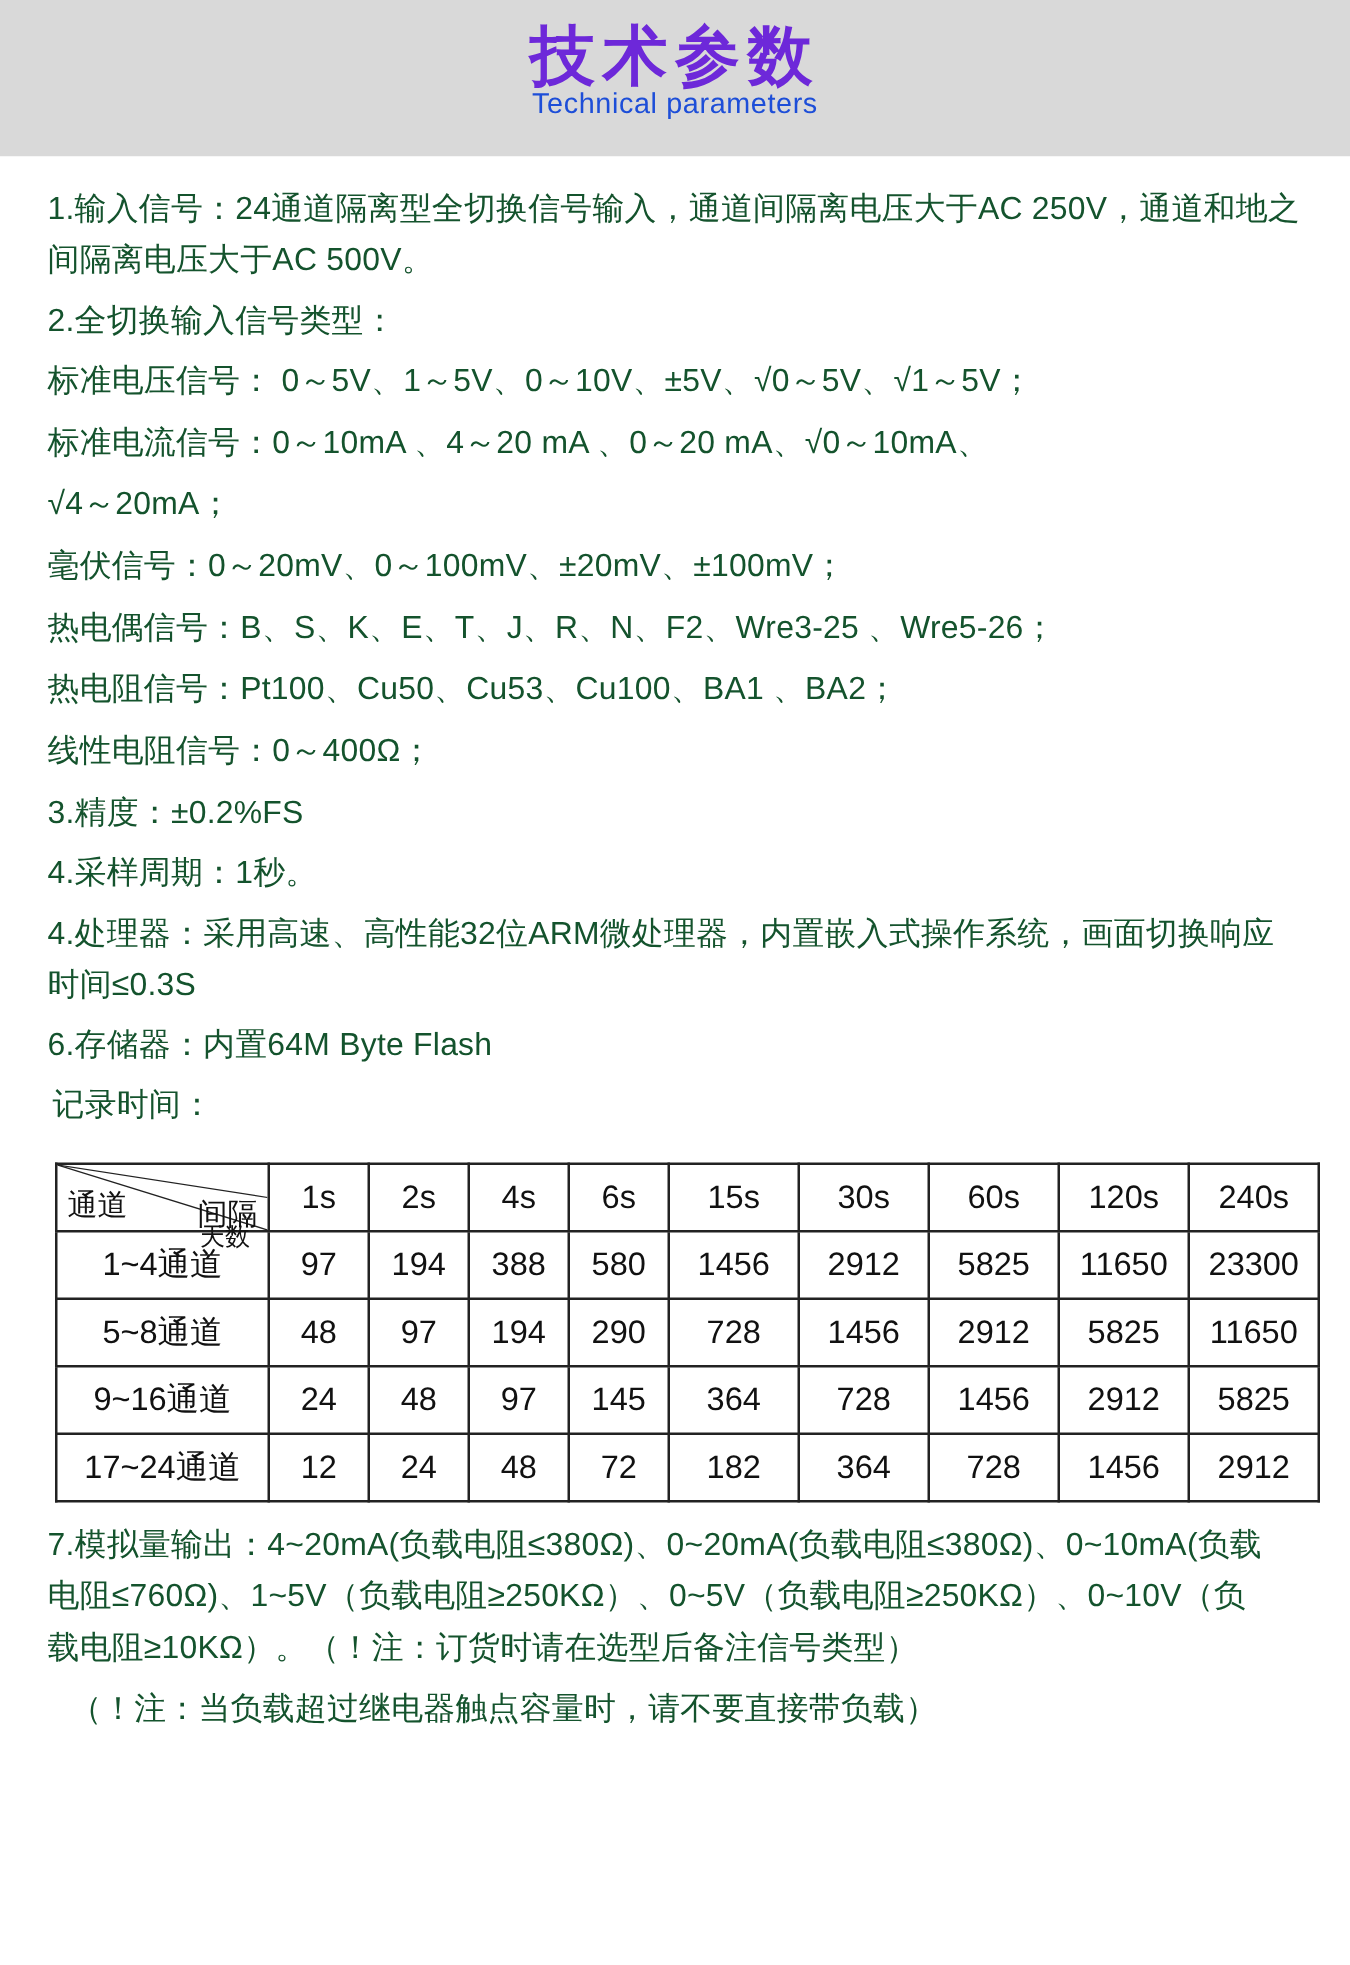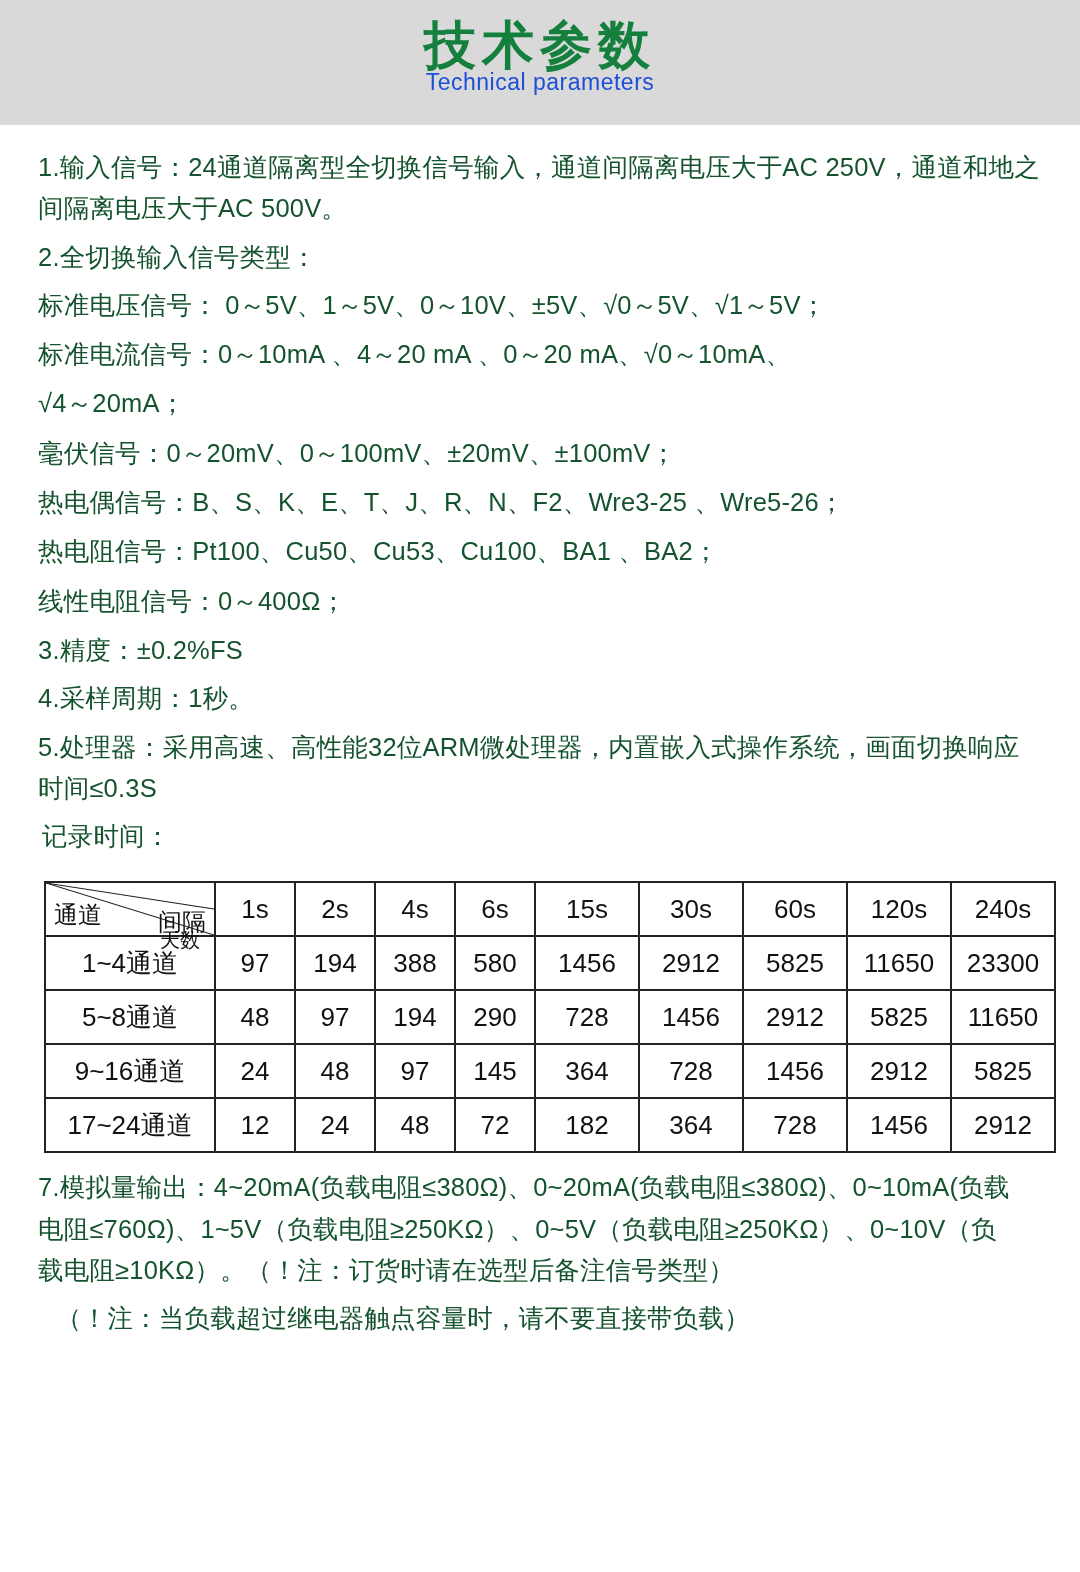--- a/index.html
+++ b/index.html
@@ -24,21 +24,21 @@
     display: flex;
     flex-direction: column;
     align-items: center;
     justify-content: flex-start;
     padding-top: 18px;
   }
   .header-title {
     font-size: 52px;
     font-weight: bold;
     letter-spacing: 6px;
-    color: #15803d;
+    color: #6d28d9;
     line-height: 1.05;
   }
   .header-sub {
     font-size: 23px;
     color: #1d4ed8;
     letter-spacing: 0.5px;
     margin-top: -4px;
   }
   
   .content {
@@ -123,21 +123,22 @@
     <p class="para">2.全切换输入信号类型：</p>
     <p class="para sub-line">标准电压信号： 0～5V、1～5V、0～10V、±5V、√0～5V、√1～5V；</p>
     <p class="para sub-line">标准电流信号：0～10mA 、4～20 mA 、0～20 mA、√0～10mA、</p>
     <p class="para sub-line">√4～20mA；</p>
     <p class="para sub-line">毫伏信号：0～20mV、0～100mV、±20mV、±100mV；</p>
     <p class="para sub-line">热电偶信号：B、S、K、E、T、J、R、N、F2、Wre3-25 、Wre5-26；</p>
     <p class="para sub-line">热电阻信号：Pt100、Cu50、Cu53、Cu100、BA1 、BA2；</p>
     <p class="para sub-line">线性电阻信号：0～400Ω；</p>
     <p class="para">3.精度：±0.2%FS</p>
     <p class="para">4.采样周期：1秒。</p>
-    <p class="para">5.处理器：采用高速、高性能32位ARM微处理器，内置嵌入式操作系统，画面切换响应时间≤0.3S</p>
+    <p class="para">4.处理器：采用高速、高性能32位ARM微处理器，内置嵌入式操作系统，画面切换响应时间≤0.3S</p>
+    <p class="para">6.存储器：内置64M Byte Flash</p>
     <p class="para rec-label">记录时间：</p>
   </div>
 
   <div class="table-wrap">
     <table class="rec">
       <thead>
         <tr>
           <td class="corner">
             <svg viewBox="0 0 170 110" preserveAspectRatio="none">
               <line x1="0" y1="0" x2="170" y2="55" stroke="#222" stroke-width="2"></line>

